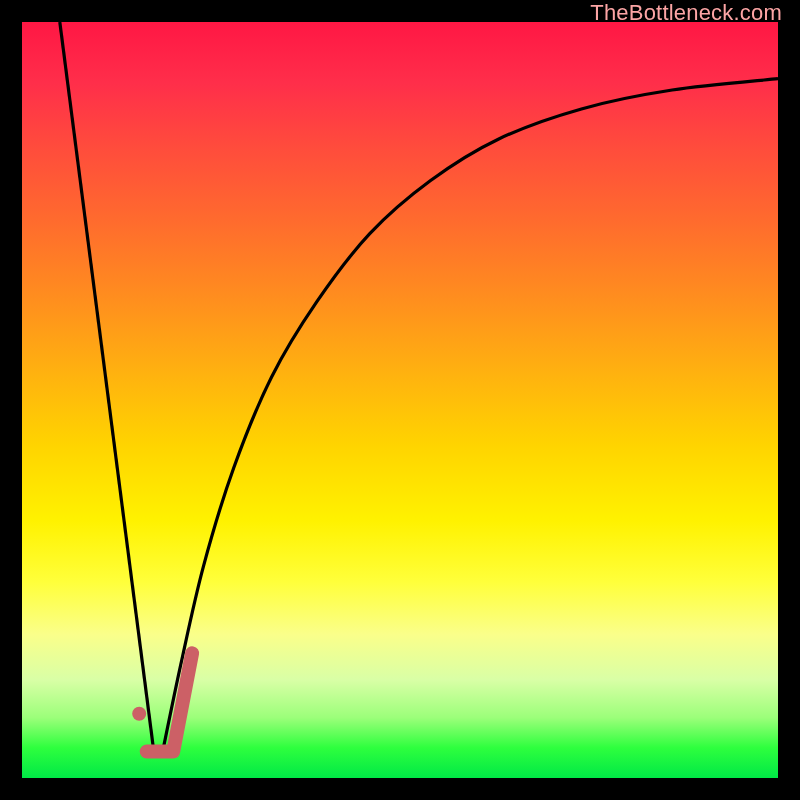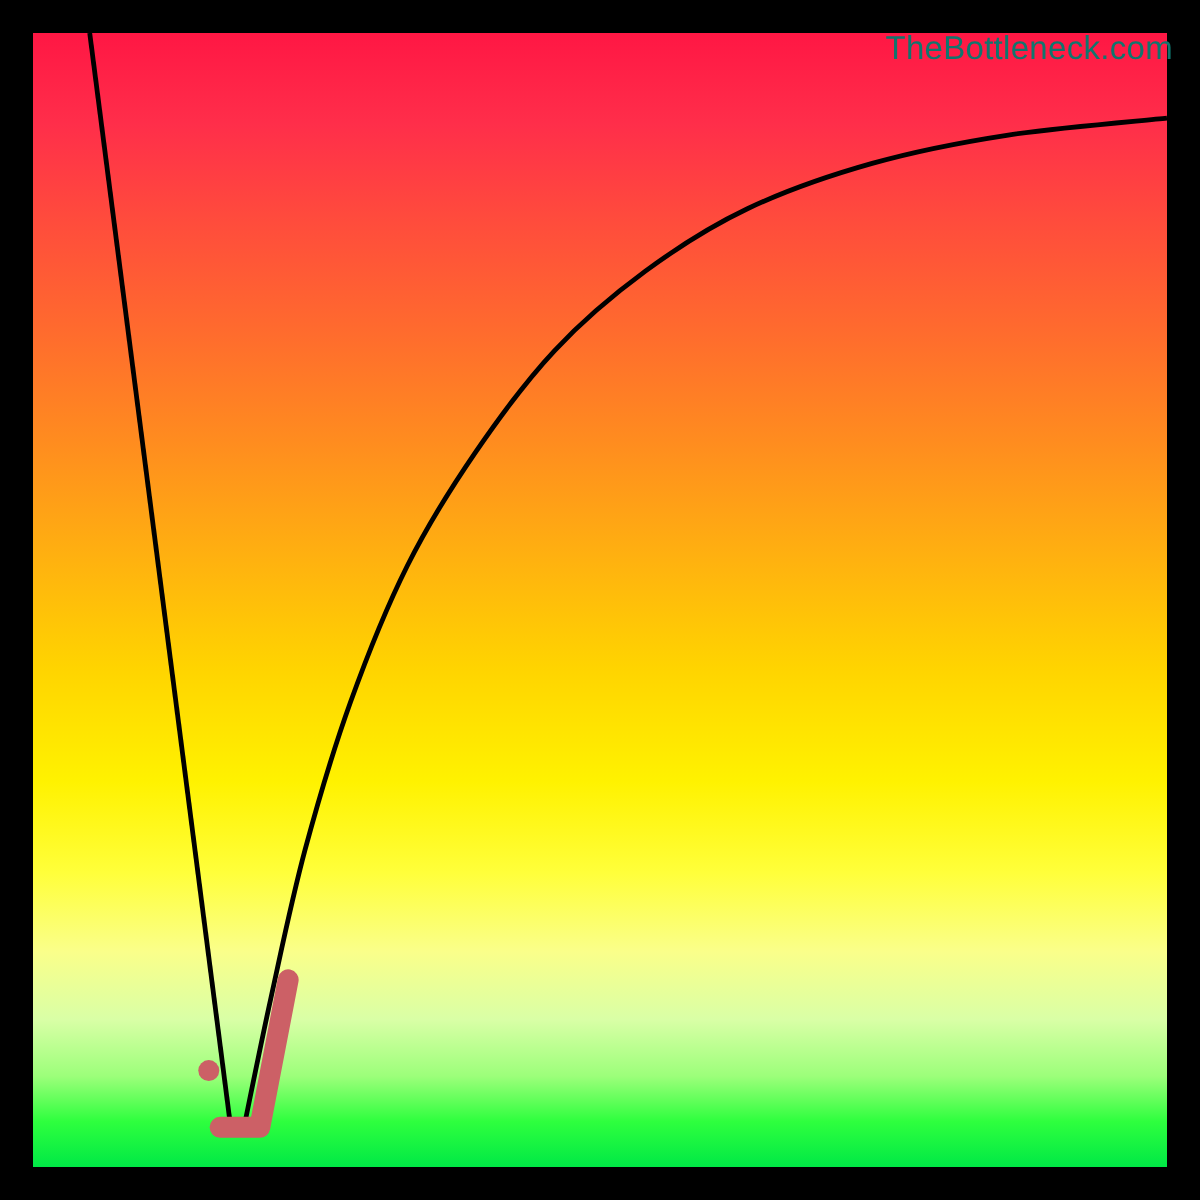--- a/index.html
+++ b/index.html
@@ -35,23 +35,23 @@
       #ffff3a 74%,
       #faff8a 81%,
       #d9ffa6 87%,
       #9cff7a 92%,
       #2eff3e 96%,
       #00e846 100%
     );
   }
   .watermark {
     position: absolute;
-    top: 19px;
+    top: 0;
     right: 18px;
-    color: #0f766e;
+    color: #fca5a5;
     font-size: 22px;
     letter-spacing: 0.2px;
     user-select: none;
   }
   svg.curves {
     position: absolute;
     left: 0;
     top: 0;
     width: 100%;
     height: 100%;

